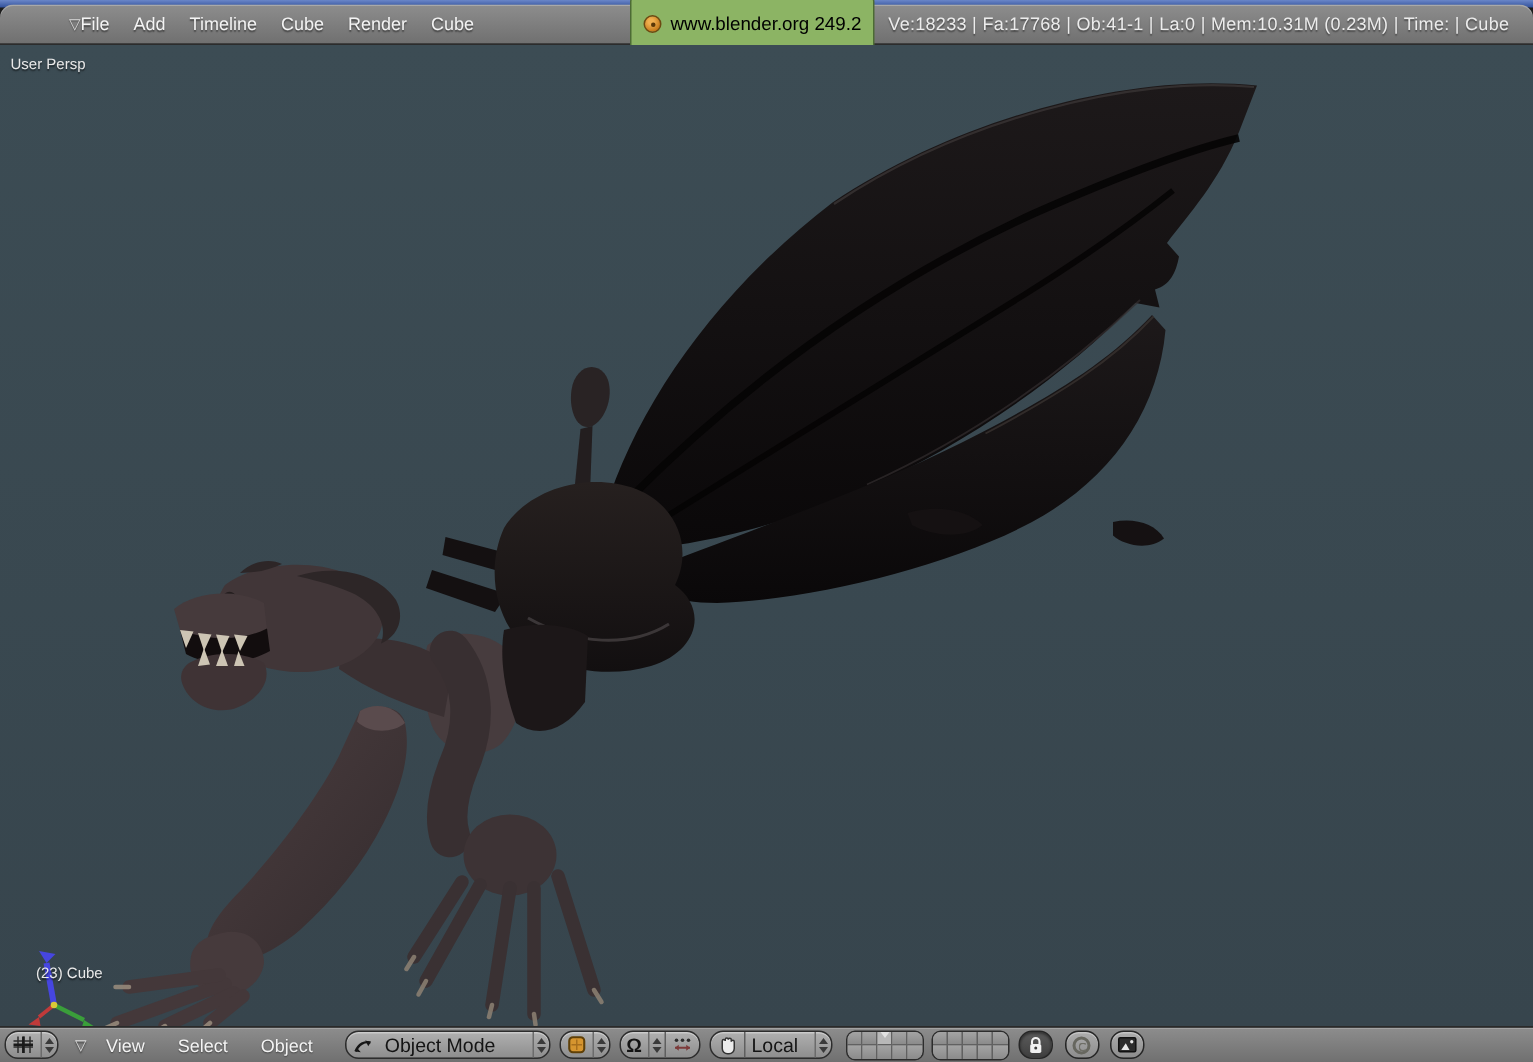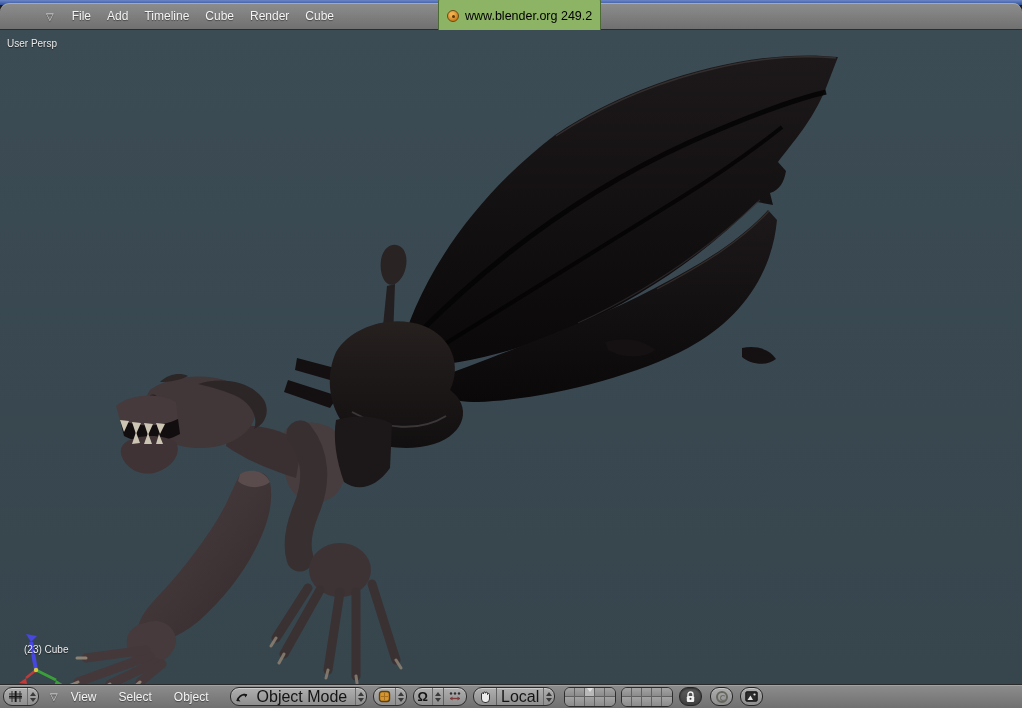--- a/index.html
+++ b/index.html
@@ -38,21 +38,21 @@
   .vp-label { position:absolute; color:#e9e9e9; font-size:10px;
     text-shadow:0 1px 1px rgba(0,0,0,.5); }
   .vp-view { top:8px; left:7px; }
   .vp-object { bottom:29px; left:24px; }
   .model-svg { position:absolute; inset:0; width:100%; height:100%; }
 
   
   .pill { display:flex; align-items:center; height:19px;
     background:linear-gradient(#b0b0b0,#8e8e8e); border:1px solid #2d2d2d;
     border-radius:9px; box-shadow:inset 0 1px 0 rgba(255,255,255,.35); color:#161616; }
-  .pill .lbl { font-size:16px; color:#141414; padding:0 4px; white-space:nowrap; }
+  .pill .lbl { font-size:13px; color:#141414; padding:0 4px; white-space:nowrap; }
   .cellpad { display:flex; align-items:center; justify-content:center; padding:0 4px; height:100%; }
   .vdiv { width:1px; height:100%; background:#5f5f5f; }
   .stepper { width:11px; height:100%; display:flex; flex-direction:column;
     align-items:center; justify-content:center; gap:2px; border-left:1px solid #6b6b6b; }
   .stepper .up { width:0; height:0; border-left:3px solid transparent;
     border-right:3px solid transparent; border-bottom:4px solid #3a3a3a; }
   .stepper .dn { width:0; height:0; border-left:3px solid transparent;
     border-right:3px solid transparent; border-top:4px solid #3a3a3a; }
 
   
@@ -80,32 +80,33 @@
 </style>
 </head>
 <body>
 
 <div class="window">
 
   <div class="top-strip"></div>
 
   <div class="hdr hdr-top">
     <span class="tri" style="margin-left:46px">▽</span>
-    <div style="display:flex; column-gap:16px; margin-left:18px">
+    <div style="display:flex; column-gap:16px; ">
       <span class="menu-item">File</span>
       <span class="menu-item">Add</span>
       <span class="menu-item">Timeline</span>
       <span class="menu-item">Cube</span>
       <span class="menu-item">Render</span>
       <span class="menu-item">Cube</span>
     </div>
     <div class="badge" style="margin-left:104px; background:#8cb464">
       <span class="badge-dot"></span>
       <span>www.blender.org 249.2</span>
     </div>
+    <span class="stats" style="margin-left:9px">Ve:18233 | Fa:17768 | Ob:41-1 | La:0  | Mem:10.31M (0.23M)  | Time: | Cube</span>
   </div>
 
   <div class="viewport">
     <span class="vp-label vp-view">User Persp</span>
 
     <svg class="model-svg" viewBox="0 0 1022 654" preserveAspectRatio="none">
       <defs>
         <linearGradient id="wgrad" x1="0" y1="0" x2="0" y2="1">
           <stop offset="0" stop-color="#1d191a"></stop>
             <stop offset="1" stop-color="#0a0809"></stop>

